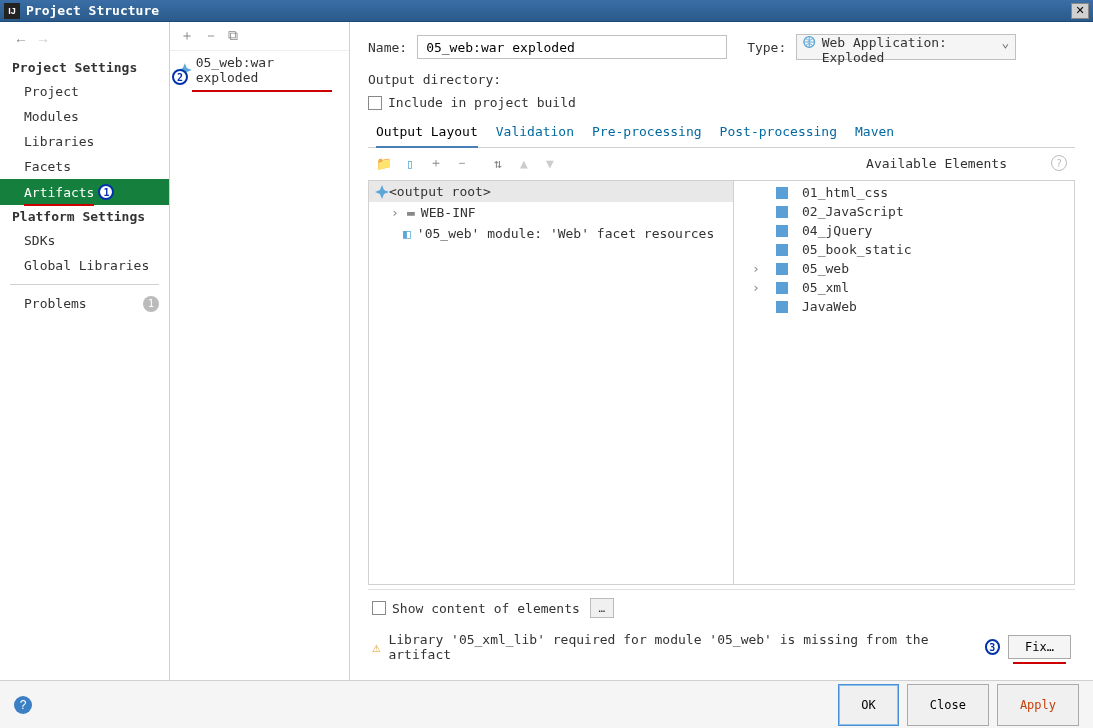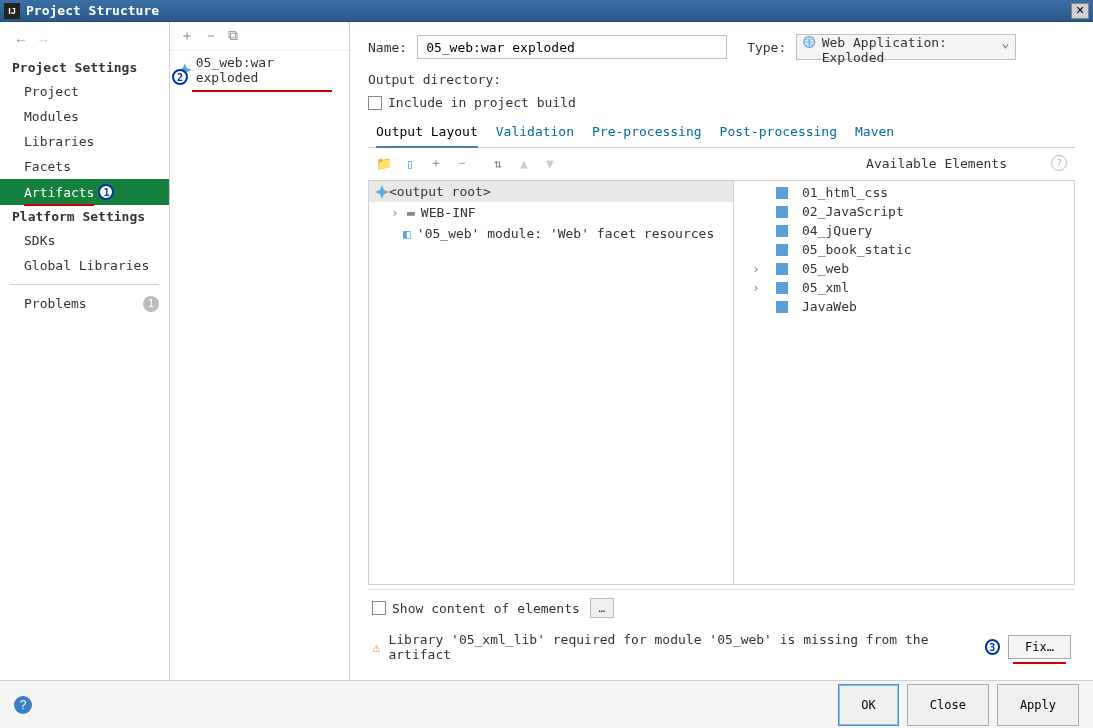--- a/index.html
+++ b/index.html
@@ -70,21 +70,21 @@
 .dots-btn { width: 24px; height: 20px; border: 1px solid #bbb; background: #f0f0f0; display: flex; align-items: center; justify-content: center; font-size: 11px; margin-left: 4px; cursor: pointer; }
 
 .warning-row { display: flex; align-items: center; gap: 8px; padding: 6px 4px; font-size: 13px; }
 .warn-icon { color: #e0a030; font-size: 14px; }
 .fix-btn { margin-left: auto; height: 24px; border: 1px solid #aaa; background: #f5f5f5; padding: 0 16px; cursor: pointer; font-family: "Consolas", monospace; font-size: 12px; position: relative; }
 
 .bottom-bar { height: 48px; border-top: 1px solid #d0d0d0; background: #f5f5f5; display: flex; align-items: center; padding: 0 14px; }
 .help-blob { width: 18px; height: 18px; border-radius: 50%; background: #3b7fc4; color: #fff; font-size: 12px; display: flex; align-items: center; justify-content: center; cursor: pointer; }
 .dlg-btn { height: 42px; border: 1px solid #aaa; background: #f0f0f0; padding: 0 22px; margin-left: 8px; cursor: pointer; font-family: "Consolas", monospace; font-size: 12px; }
 .dlg-btn.primary { border-color: #4a8fd5; box-shadow: 0 0 0 1px #90c0e8 inset; }
-.dlg-btn.disabled { color: #000000; cursor: default; }
+.dlg-btn.disabled { color: #c2410c; cursor: default; }
 
 svg { vertical-align: middle; }
 </style>
 </head>
 <body>
 
 <div class="title-bar">
   <div class="icon-box">IJ</div>
   <div class="title">Project Structure</div>
   <div class="close">✕</div>

